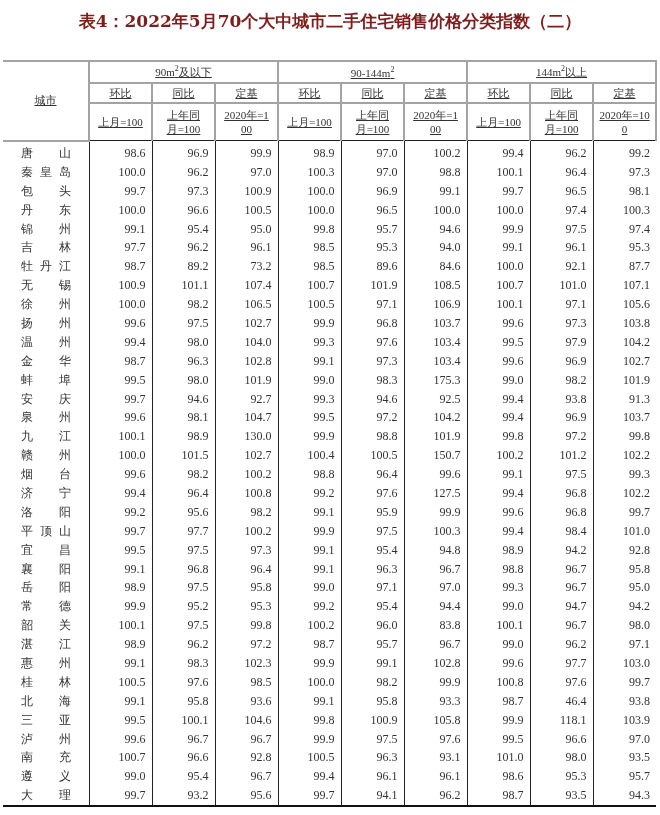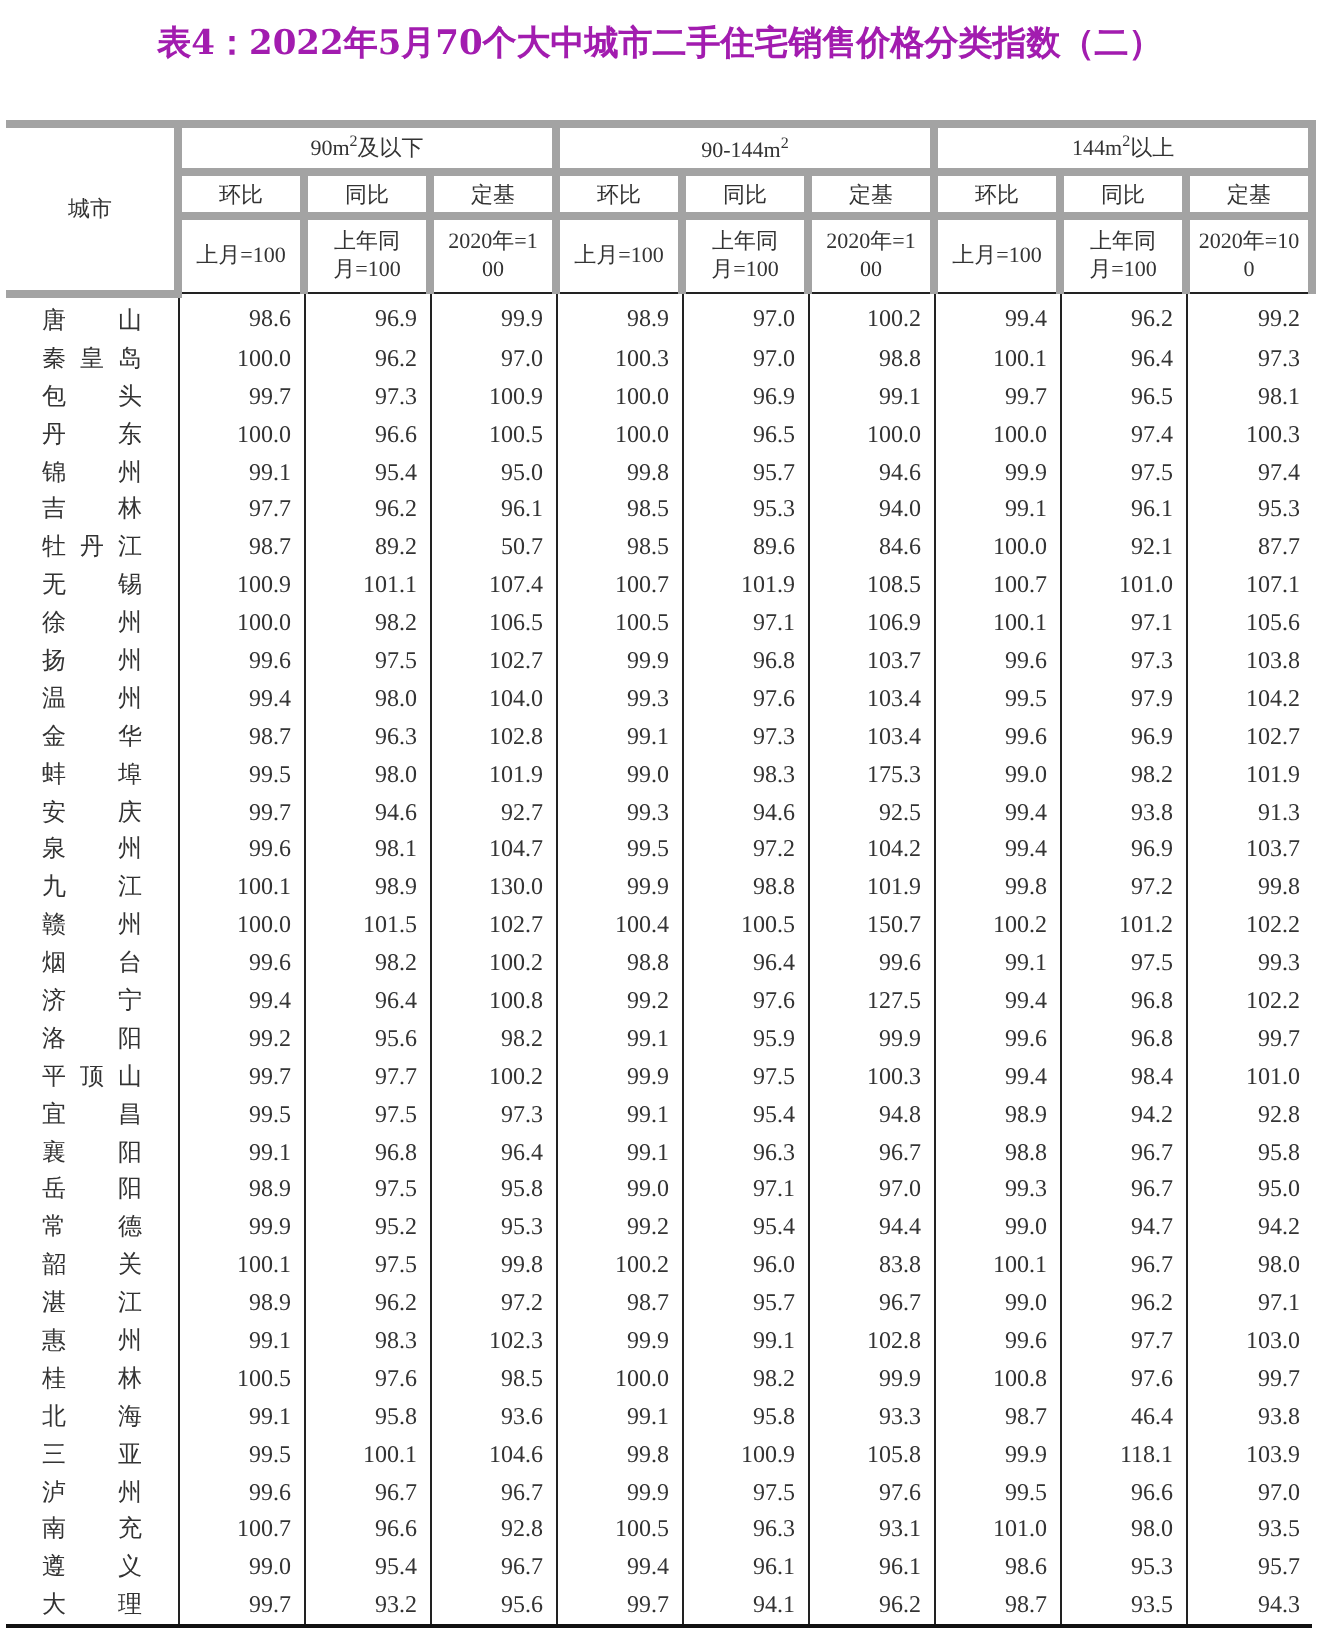--- a/index.html
+++ b/index.html
@@ -1,23 +1,23 @@
 <!DOCTYPE html>
 <html><head>
 <meta charset="utf-8">
 <style>
   html, body { margin: 0; padding: 0; background: #ffffff; }
   body { width: 660px; height: 815px; position: relative; overflow: hidden; font-family: "DejaVu Serif", "Liberation Serif", serif; color: #222; }
-  .title { position: absolute; top: 10px; left: 0; width: 660px; text-align: center; font-size: 17px; font-weight: bold; letter-spacing: 0px; color: #a21caf; }
+  .title { position: absolute; top: 10px; left: 0; width: 660px; text-align: center; font-size: 17px; font-weight: bold; letter-spacing: 0px; color: #7f1d1d; }
   table { position: absolute; top: 60px; left: 3px; width: 654px; border-collapse: collapse; table-layout: fixed; }
   table.data { border-top: 2px solid #111; border-bottom: 2px solid #111; }
   col.c0 { width: 86px; }
   col.cn { width: 63px; }
   th, td { padding: 0; font-weight: normal; }
-  th { font-family: "DejaVu Sans", "Liberation Sans", sans-serif; font-size: 11px; vertical-align: middle; border: 4px solid #a3a3a3; color: #333; }
+  th { font-family: "DejaVu Sans", "Liberation Sans", sans-serif; font-size: 11px; vertical-align: middle; border: 2px solid #a3a3a3; color: #333; text-decoration: underline; }
   th.grp { height: 20px; font-family: "Liberation Serif", serif; font-size: 11px; }
   th.sub { height: 18px; }
   th.unit { height: 36px; font-family: "Liberation Serif", "DejaVu Sans", serif; line-height: 14px; }
   th.city-h { border-left: none; }
   thead tr:last-child th { border-bottom: 1px solid #222; }
   td { font-family: "Liberation Serif", serif; font-size: 12px; height: 18.9px; line-height: 18px; text-align: right; padding-right: 6px; color: #333; border-left: 1px solid #222; }
   td.city { text-align: left; padding-left: 18px; padding-right: 0; border-left: none; font-family: "DejaVu Sans", sans-serif; font-size: 12px; letter-spacing: 0; }
   td.city span { display: inline-block; }
   td.city .spread { display: flex; justify-content: space-between; width: 50px; }
   td.city .tight { display: flex; justify-content: space-between; width: 50px; }
@@ -203,21 +203,21 @@
       <tr>
         <td class="city">
           <span class="tight">
             <span>牡</span>
             <span>丹</span>
             <span>江</span>
           </span>
         </td>
         <td>98.7</td>
         <td>89.2</td>
-        <td>50.7</td>
+        <td>73.2</td>
         <td>98.5</td>
         <td>89.6</td>
         <td>84.6</td>
         <td>100.0</td>
         <td>92.1</td>
         <td>87.7</td>
       </tr>
       <tr>
         <td class="city">
           <span class="spread">

